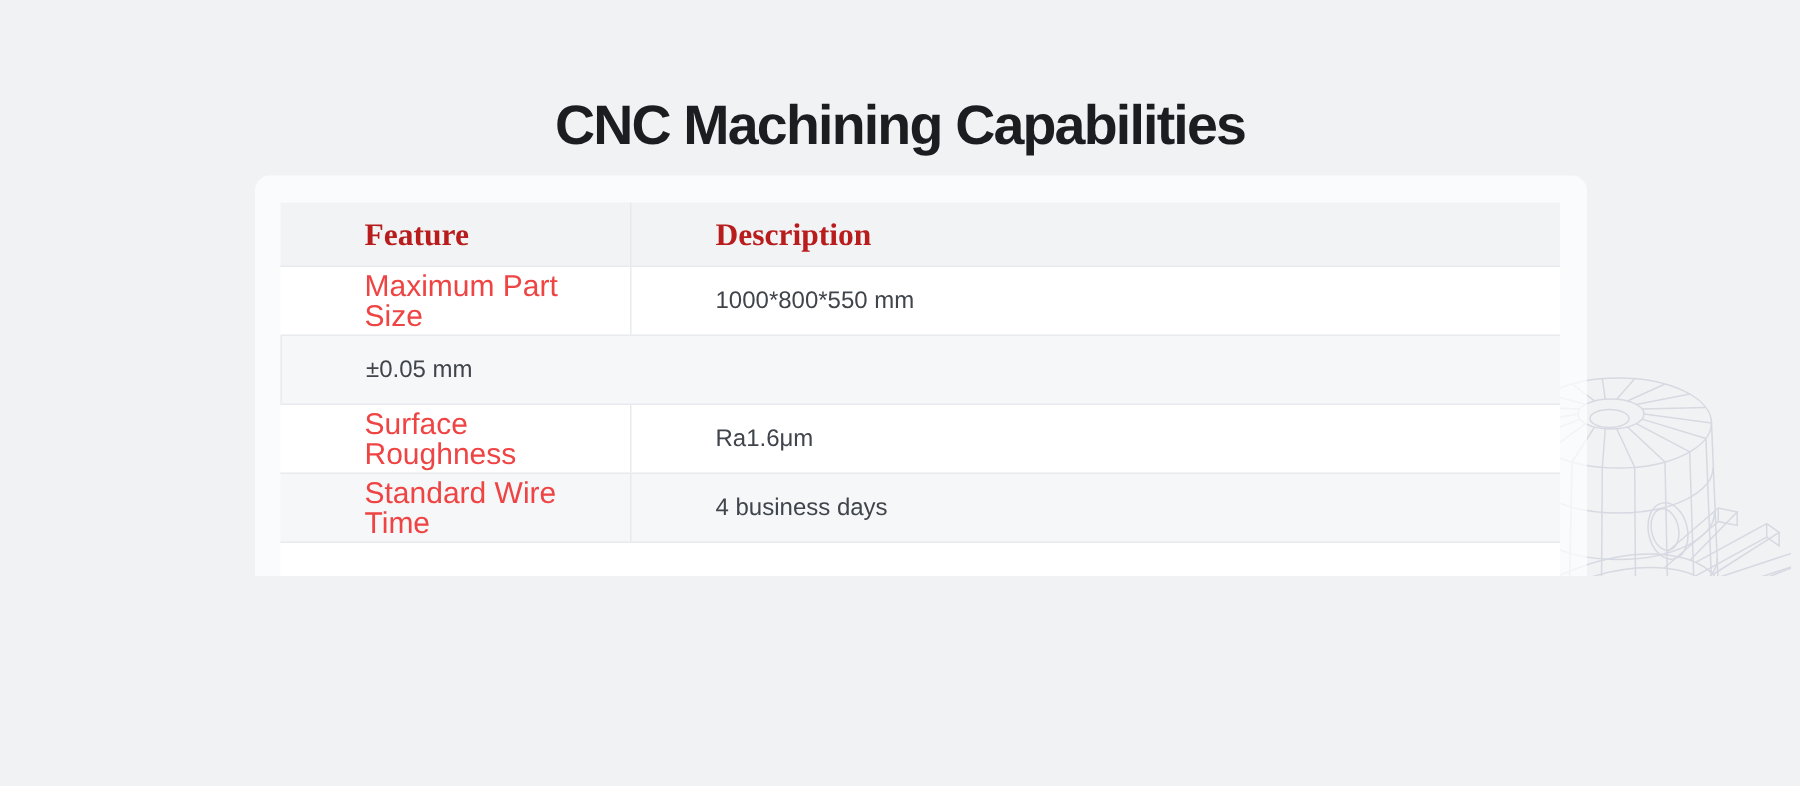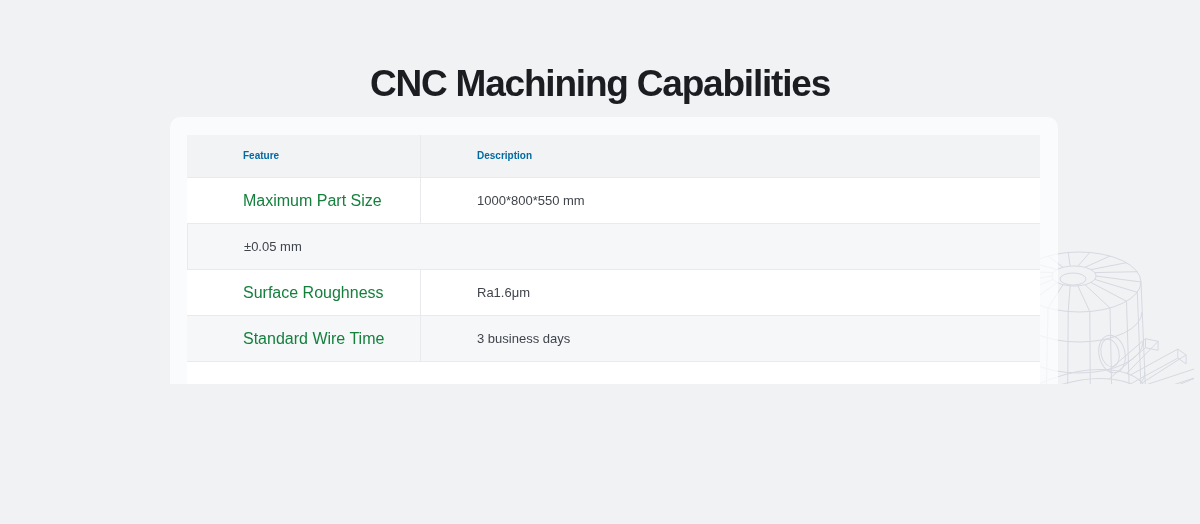--- a/index.html
+++ b/index.html
@@ -43,33 +43,33 @@
   .row.header-row{
     height:43px;background:#f2f3f5;
   }
   .row.data-row{min-height:46px;}
   .row.data-row:nth-child(odd){background:#f6f7f9;}
   .row.machines-row{min-height:65px;}
   .cell-feature{
     flex:0 0 233px;box-sizing:border-box;
     display:flex;align-items:center;
     padding-left:56px;padding-right:12px;
-    font-size:16px;color:#15803d;line-height:20px;
+    font-size:20px;color:#ef4444;line-height:20px;
   }
   .cell-desc{
     flex:1 1 auto;box-sizing:border-box;
     display:flex;align-items:center;
     border-left:1px solid #e8eaed;
     padding:11px 24px 11px 56px;
-    font-size:13px;color:#40444b;line-height:22px;
+    font-size:16px;color:#40444b;line-height:22px;
   }
   .header-row .cell-feature,
   .header-row .cell-desc{
-    font-size:10px;font-weight:700;color:#0369a1;
-    padding-top:0;padding-bottom:0;
+    font-size:21px;font-weight:700;color:#b91c1c;
+    padding-top:0;padding-bottom:0;font-family:Liberation Serif, serif;
   }
 </style>
 </head>
 <body>
 
 <div class="stage">
 
   <div class="gear-wrap">
     <svg id="gear-svg" width="320" height="300" viewBox="0 0 320 300" xmlns="http://www.w3.org/2000/svg">
         <ellipse cx="205" cy="58" rx="62" ry="30" fill="none" stroke="#d6d9e1" stroke-width="1"></ellipse>
@@ -172,21 +172,21 @@
         <div class="cell-desc">±0.05 mm</div>
       </div>
 
       <div class="row data-row">
         <div class="cell-feature">Surface Roughness</div>
         <div class="cell-desc">Ra1.6μm</div>
       </div>
 
       <div class="row data-row">
         <div class="cell-feature">Standard Wire Time</div>
-        <div class="cell-desc">3 business days</div>
+        <div class="cell-desc">4 business days</div>
       </div>
 
       <div class="row data-row machines-row">
         <div class="cell-feature">Machines</div>
       </div>
 
     </div>
   </div>
 </div>
 

